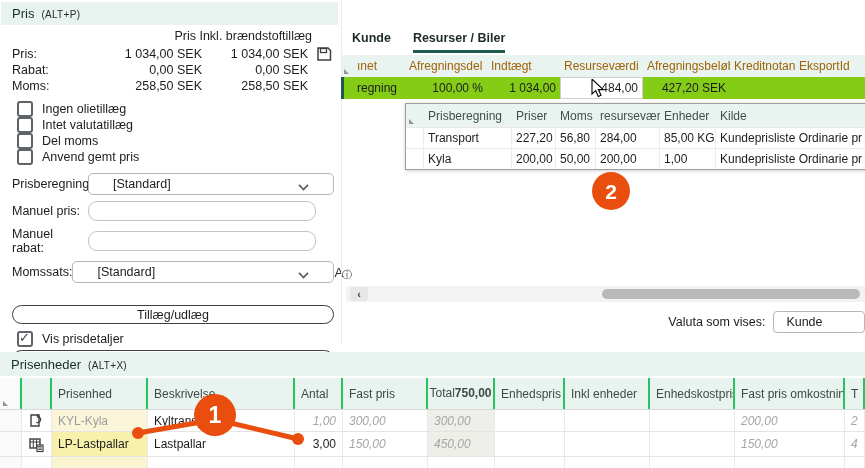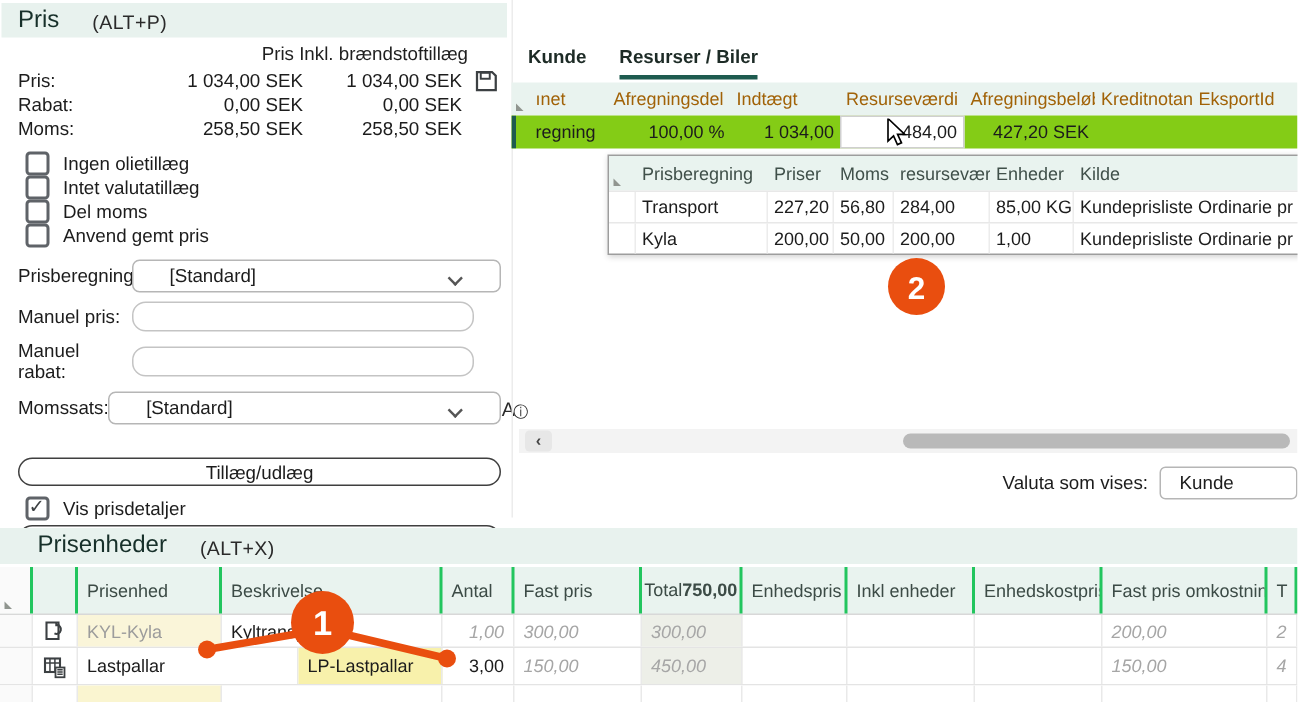--- a/index.html
+++ b/index.html
@@ -1,22 +1,22 @@
 <!DOCTYPE html>
 <html><head>
 <meta charset="utf-8">
 <style>
   html,body{margin:0;padding:0;}
   #app{position:relative;width:865px;height:468px;overflow:hidden;background:#ffffff;
        font-family:"Liberation Sans","DejaVu Sans",sans-serif;color:#1c1c1c;font-size:12.5px;}
 
   
   .strip{background:#e8f2ee;display:flex;align-items:center;}
-  .panel-title{font-size:16px;color:#17302a;}
-  .panel-shortcut{font-size:13px;color:#2a2a2a;margin-left:22px;letter-spacing:.3px;padding-top:2px;}
+  .panel-title{font-size:13px;color:#17302a;}
+  .panel-shortcut{font-size:10px;color:#2a2a2a;margin-left:7px;letter-spacing:.3px;padding-top:2px;}
 
   
   #pris-strip{position:absolute;left:1px;top:2px;width:337px;height:23px;padding-left:11px;box-sizing:border-box;}
   #pris-body{position:absolute;left:12px;top:29px;width:322px;}
   .amt-colheader{text-align:right;padding-right:22px;height:17px;color:#1f1f1f;}
   .amt-row{display:flex;align-items:center;height:16px;}
   .amt-label{width:68px;}
   .amt-v1{width:122px;text-align:right;}
   .amt-v2{width:106px;text-align:right;}
   .amt-icon{width:24px;display:flex;justify-content:flex-end;}
@@ -69,21 +69,21 @@
   #hscroll .larrow{position:absolute;left:4px;top:1px;width:18px;height:14px;background:#e7e7e7;border-radius:3px;
                    display:flex;align-items:center;justify-content:center;font-size:11px;font-weight:bold;color:#444;}
   #hscroll .thumb{position:absolute;left:256px;right:5px;top:3px;height:10px;background:#b9b9b9;border-radius:5px;}
 
   #valuta-row{position:absolute;top:310px;left:630px;right:0;height:24px;display:flex;align-items:center;}
   #valuta-label{width:150px;text-align:right;padding-right:8px;}
   #valuta-select{width:100px;height:22px;border:1px solid #b6b6b6;border-radius:4px;display:flex;align-items:center;
                  padding-left:12px;box-sizing:border-box;background:#fff;}
 
   
-  #pe-strip{position:absolute;left:0;top:352px;width:865px;height:24px;padding-left:25px;box-sizing:border-box;}
+  #pe-strip{position:absolute;left:0;top:352px;width:865px;height:24px;padding-left:11px;box-sizing:border-box;}
   #pe-table{position:absolute;left:0;top:378px;width:865px;}
   .bt-r{display:flex;font-size:12px;}
   .bt-r .cell{box-sizing:border-box;overflow:hidden;white-space:nowrap;display:flex;align-items:center;
               padding:0 6px;border-right:1px solid #e9e9e9;}
   .bt-hd{height:31px;background:#e9f3ef;color:#3c4b46;border-bottom:1px solid #d8d8d8;}
   .bt-hd .cell{border-right:2px solid #22c55e;}
   .bt-row{background:#fff;border-bottom:1px solid #e4e4e4;}
   .col-m{width:22px;position:relative;padding:0!important;background:#fafafa;}
   .col-i{width:30px;justify-content:center;padding:0!important;}
   .col-pe{width:96px;}
@@ -332,22 +332,22 @@
     <div class="bt-r bt-row" style="height:24px;">
       <div class="cell col-m"></div>
       <div class="cell col-i">
         <svg class="icon-svg" width="17" height="17" viewBox="0 0 17 17">
             <rect x="2" y="3" width="10" height="9" fill="none" stroke="#3c4043" stroke-width="1.4"></rect>
             <path d="M2 6 h10 M5.3 3 v9 M8.6 3 v9" stroke="#3c4043" stroke-width="1"></path>
             <rect x="9" y="9" width="6" height="6.5" fill="#fff" stroke="#3c4043" stroke-width="1.2"></rect>
             <path d="M10.2 10.5 h3.6 M10.2 12 h3.6 M10.2 13.5 h3.6" stroke="#3c4043" stroke-width=".9"></path>
           </svg>
       </div>
+      <div class="cell col-pe cell-y2">LP-Lastpallar</div>
       <div class="cell col-be">Lastpallar</div>
-      <div class="cell col-pe cell-y2">LP-Lastpallar</div>
       <div class="cell col-an">3,00</div>
       <div class="cell col-fp ghost">150,00</div>
       <div class="cell col-to ghost">450,00</div>
       <div class="cell col-ep"></div>
       <div class="cell col-ae"></div>
       <div class="cell col-ek"></div>
       <div class="cell col-fo ghost">150,00</div>
       <div class="cell col-tc ghost">4</div>
     </div>
 

